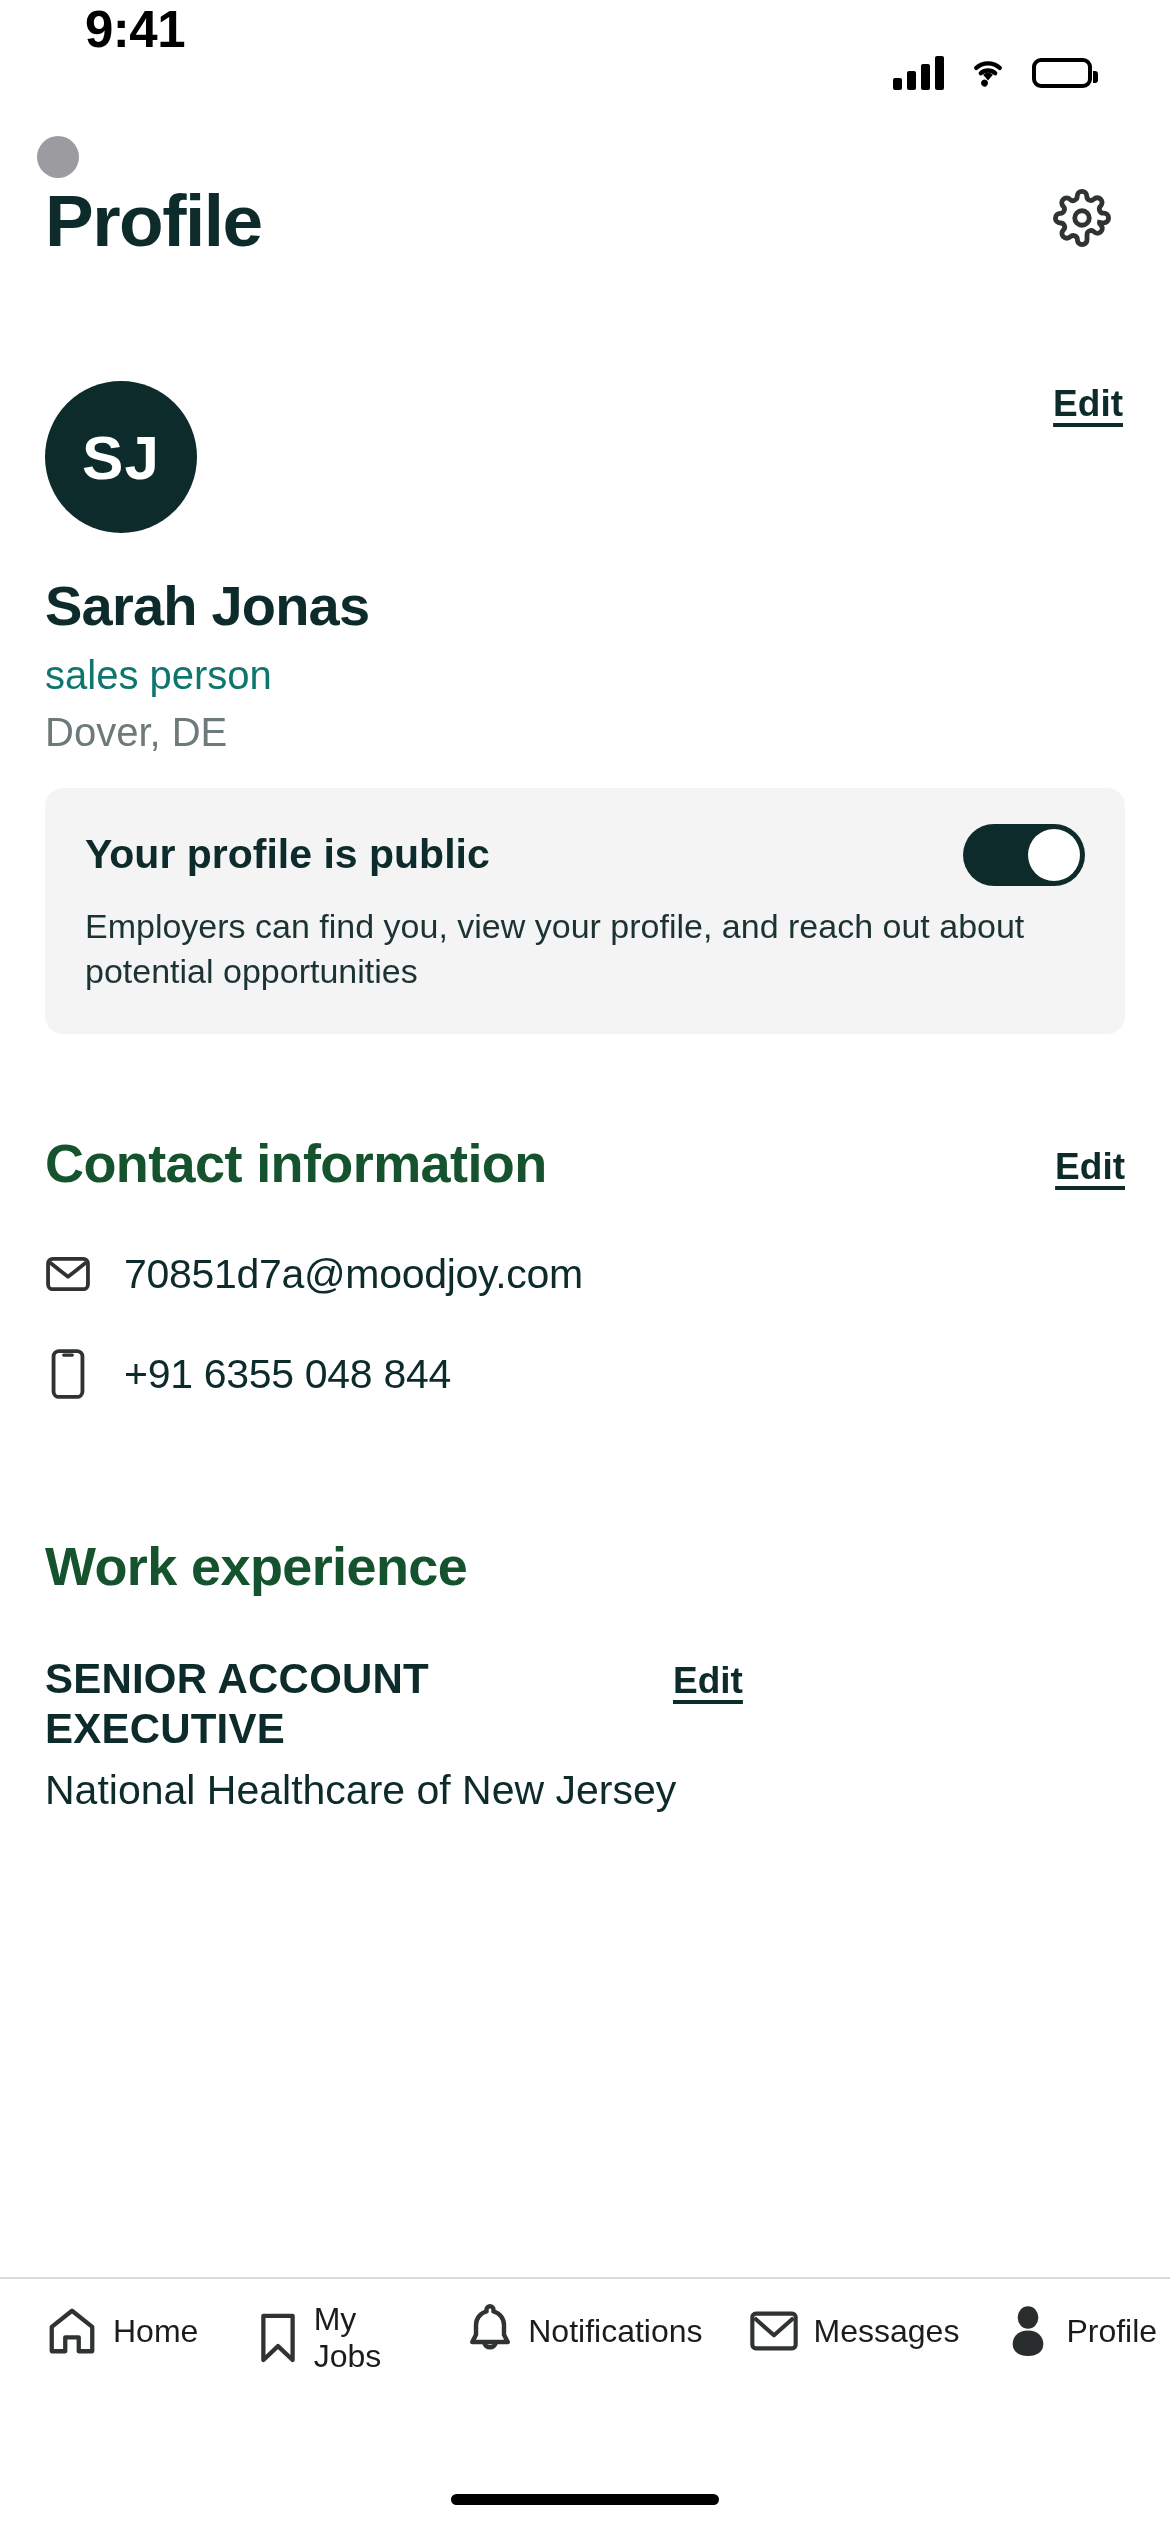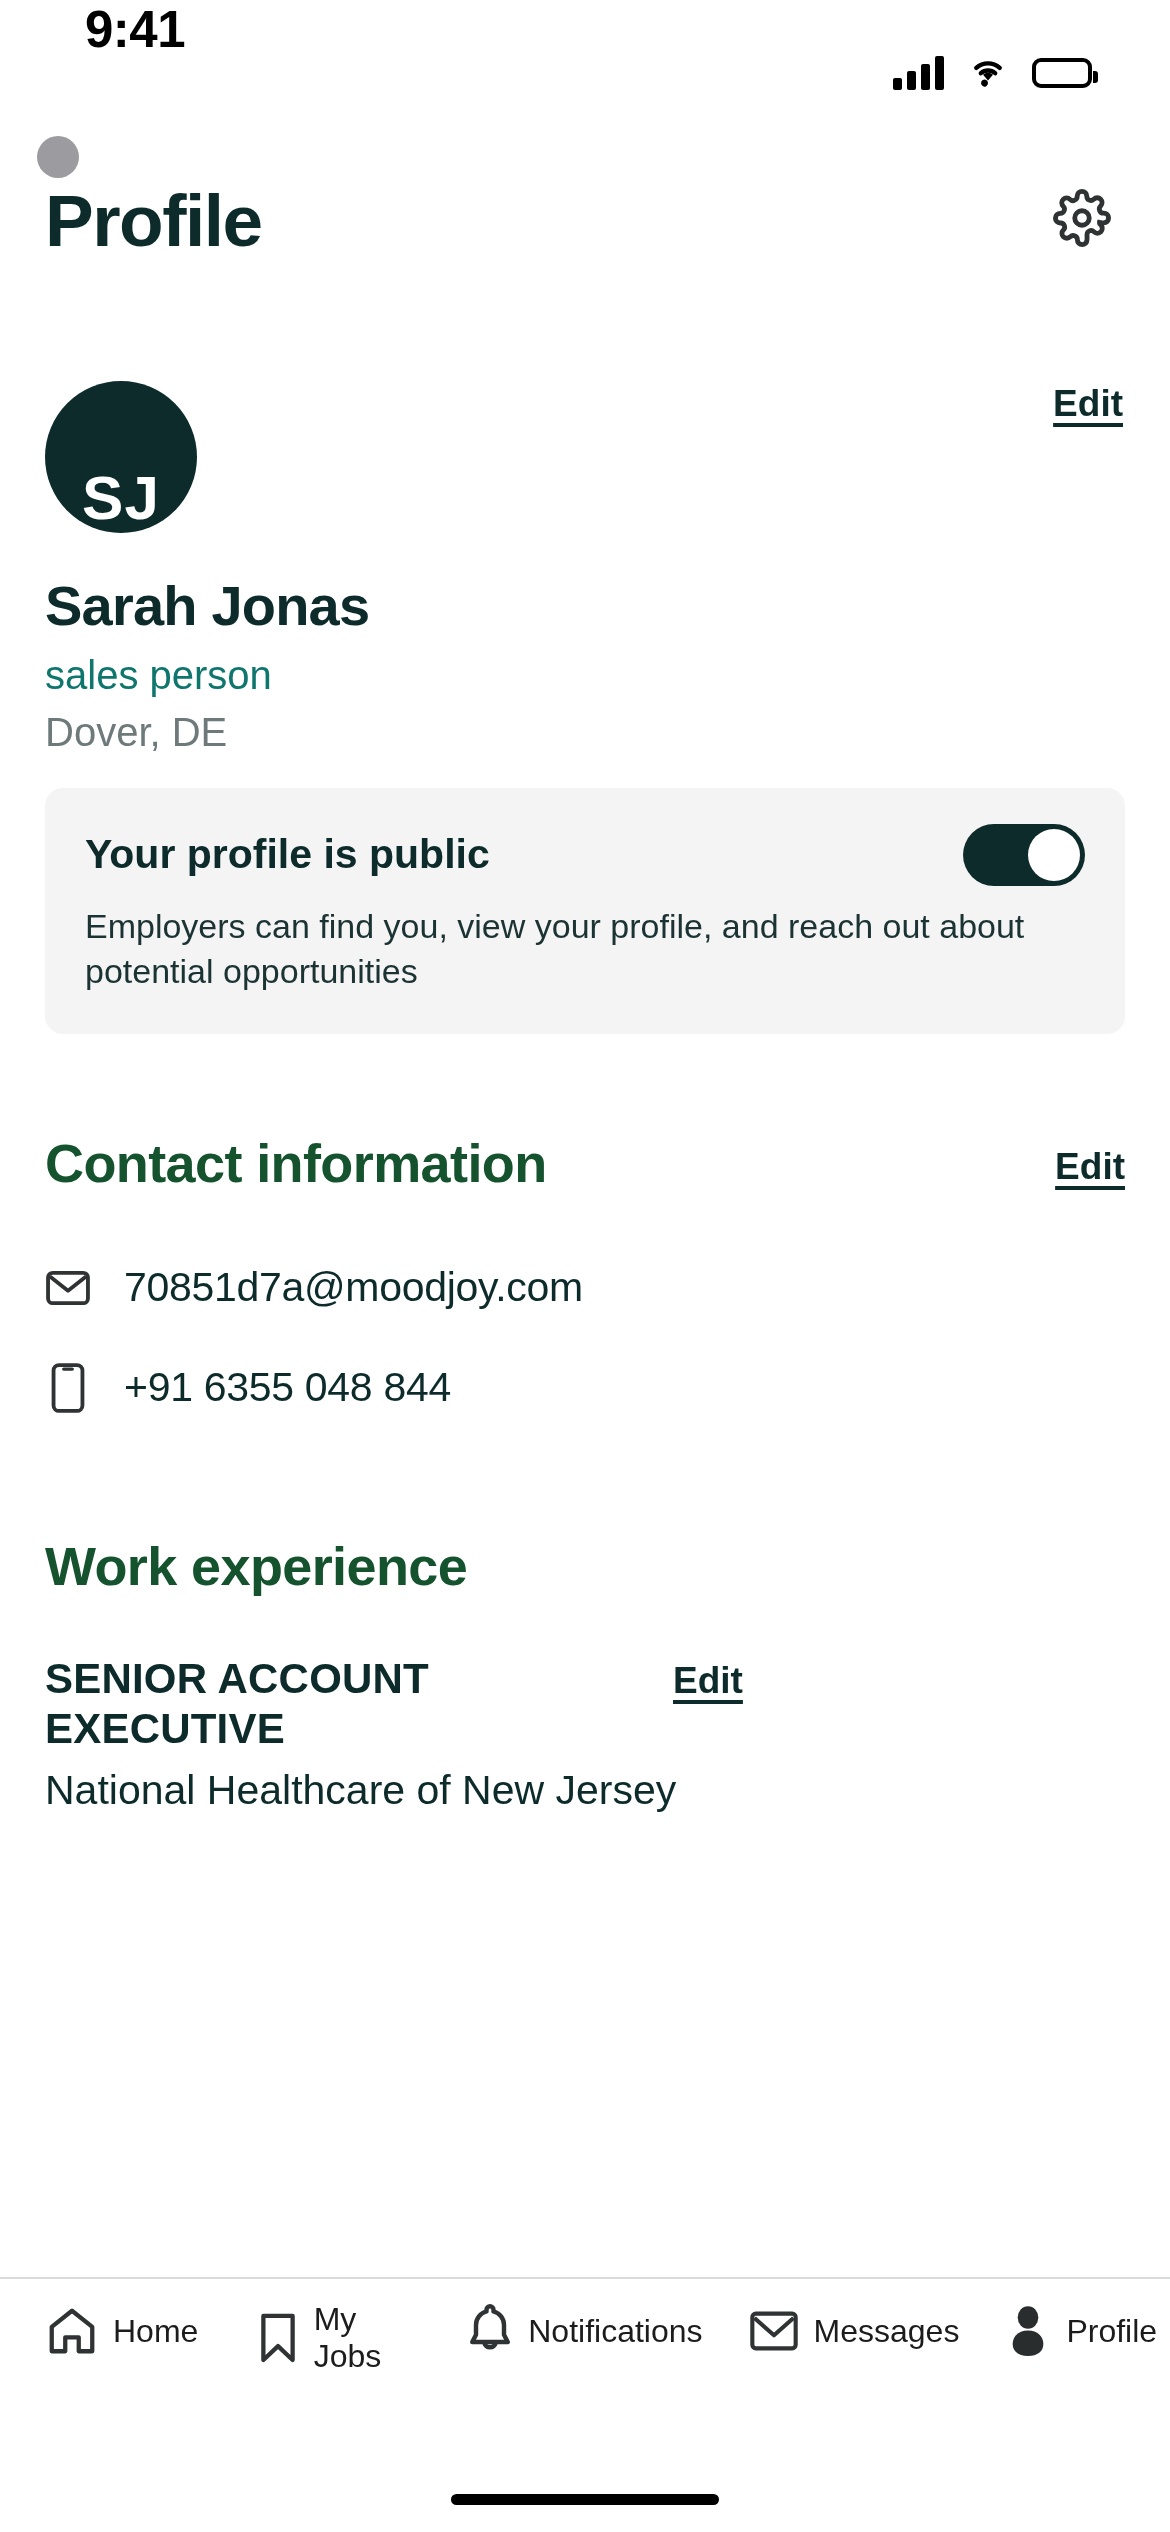--- a/index.html
+++ b/index.html
@@ -101,21 +101,21 @@
 
   .avatar-row {
     position: relative;
     margin-top: 86px;
     height: 152px;
   }
   .avatar {
     width: 152px; height: 152px;
     border-radius: 50%;
     background: #0D2B2B;
-    display: flex; align-items: flex-end; justify-content: center;
+    display: flex; align-items: center; justify-content: center;
   }
   .avatar-initials {
     color: #ffffff;
     font-size: 62px;
     font-weight: 700;
     letter-spacing: 1px;
   }
   .edit-link {
     position: absolute;
     right: 2px;
@@ -213,21 +213,20 @@
     color: #0D2B2B;
     text-decoration: underline;
     text-underline-offset: 7px;
     text-decoration-thickness: 4px;
     padding-bottom: 6px;
   }
   .contact-section { margin-top: 100px; }
   .contact-list { margin-top: 57px; }
   .contact-row {
     display: flex;
-    align-items: center;
     gap: 33px;
     height: 74px;
     margin-bottom: 26px;
   }
   .contact-ico {
     flex: 0 0 46px;
     width: 46px; height: 46px;
     display: flex; align-items: center; justify-content: center;
   }
   .contact-text {

